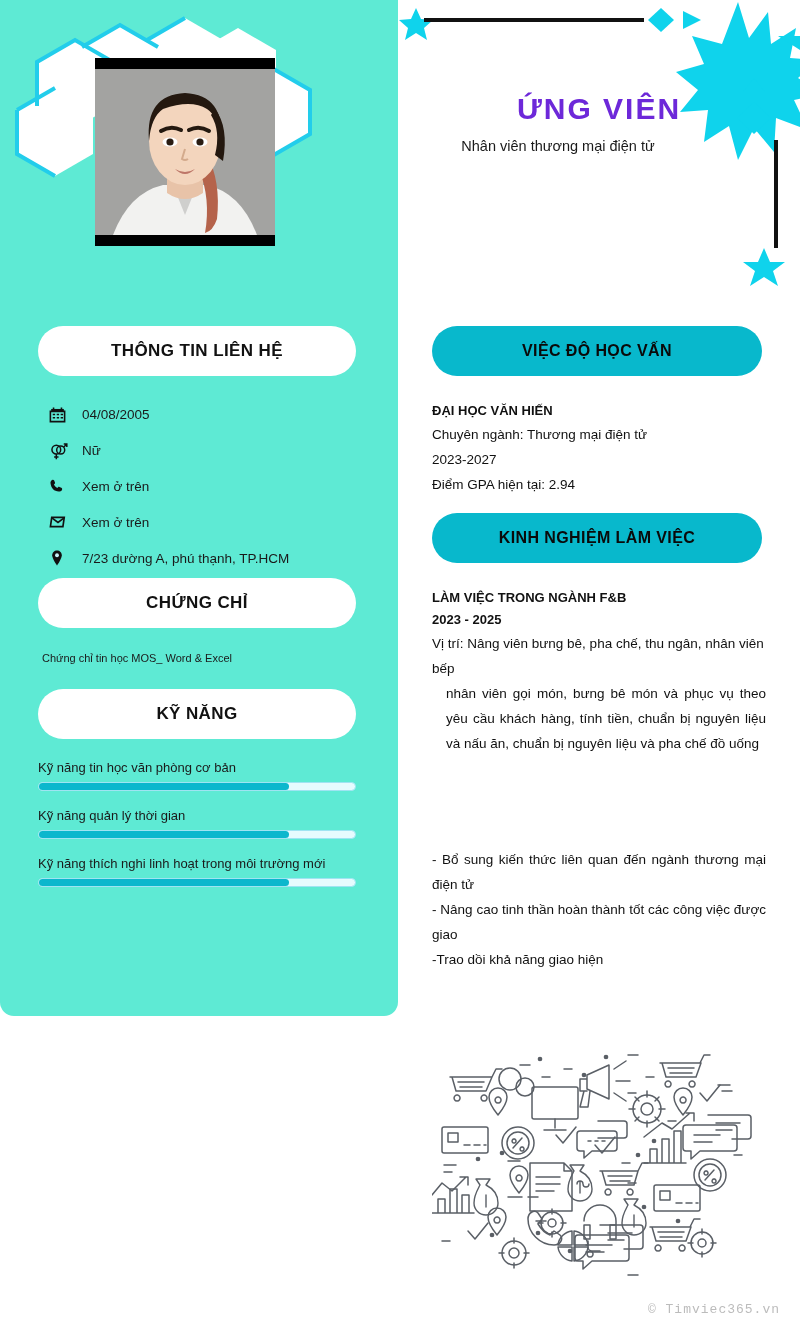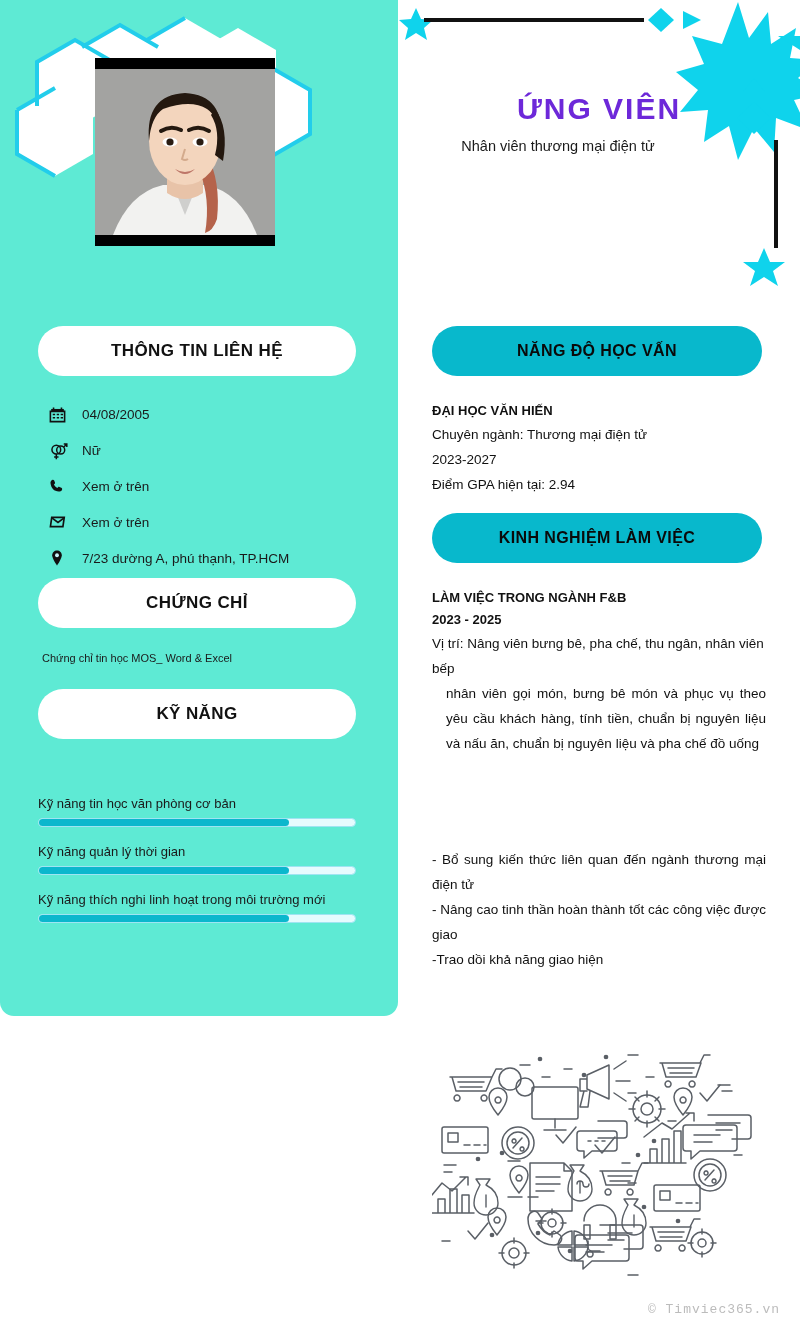--- a/index.html
+++ b/index.html
@@ -44,21 +44,21 @@
   .contact-row .ic {
     width: 28px; min-width: 28px; display: flex; align-items: center; justify-content: flex-start;
   }
   .contact-row .tx { font-size: 13.5px; color: #1a1a1a; padding-left: 6px; }
 
   .cert-text {
     position: absolute; left: 42px; top: 652px; width: 320px;
     font-size: 11px; color: #1a1a1a;
   }
 
-  .skills { position: absolute; left: 38px; top: 796px; width: 320px; }
+  .skills { position: absolute; left: 38px; top: 760px; width: 320px; }
   .skill-block { margin-bottom: 17px; }
   .skill-label { font-size: 13px; color: #1a1a1a; margin-bottom: 7px; }
   .bar-track {
     position: relative; width: 318px; height: 9px;
     background: #e6fbfe; border: 1px solid #9fe4f2; border-radius: 5px;
   }
   .bar-fill {
     position: absolute; left: 0; top: 0; height: 100%;
     background: #0bb7cd; border-radius: 5px;
   }
@@ -272,21 +272,21 @@
 
     <polygon points="380,36 402,36 402,50" fill="#0fd3ec"></polygon>
   </svg>
   <div class="hline"></div>
   <div class="vline"></div>
 
   <div class="cv-title">ỨNG VIÊN</div>
   <div class="cv-sub">Nhân viên thương mại điện tử</div>
 
   <div class="pill-cyan" style="top:326px;">
-    <span>NĂNG ĐỘ HỌC VẤN</span>
+    <span>VIỆC ĐỘ HỌC VẤN</span>
   </div>
   <div class="sec-body" style="top:400px;">
     <div class="bold">ĐẠI HỌC VĂN HIẾN</div>
     <div class="line">Chuyên ngành: Thương mại điện tử</div>
     <div class="line">2023-2027</div>
     <div class="line">Điểm GPA hiện tại: 2.94</div>
   </div>
 
   <div class="pill-cyan" style="top:513px;">
     <span>KINH NGHIỆM LÀM VIỆC</span>

